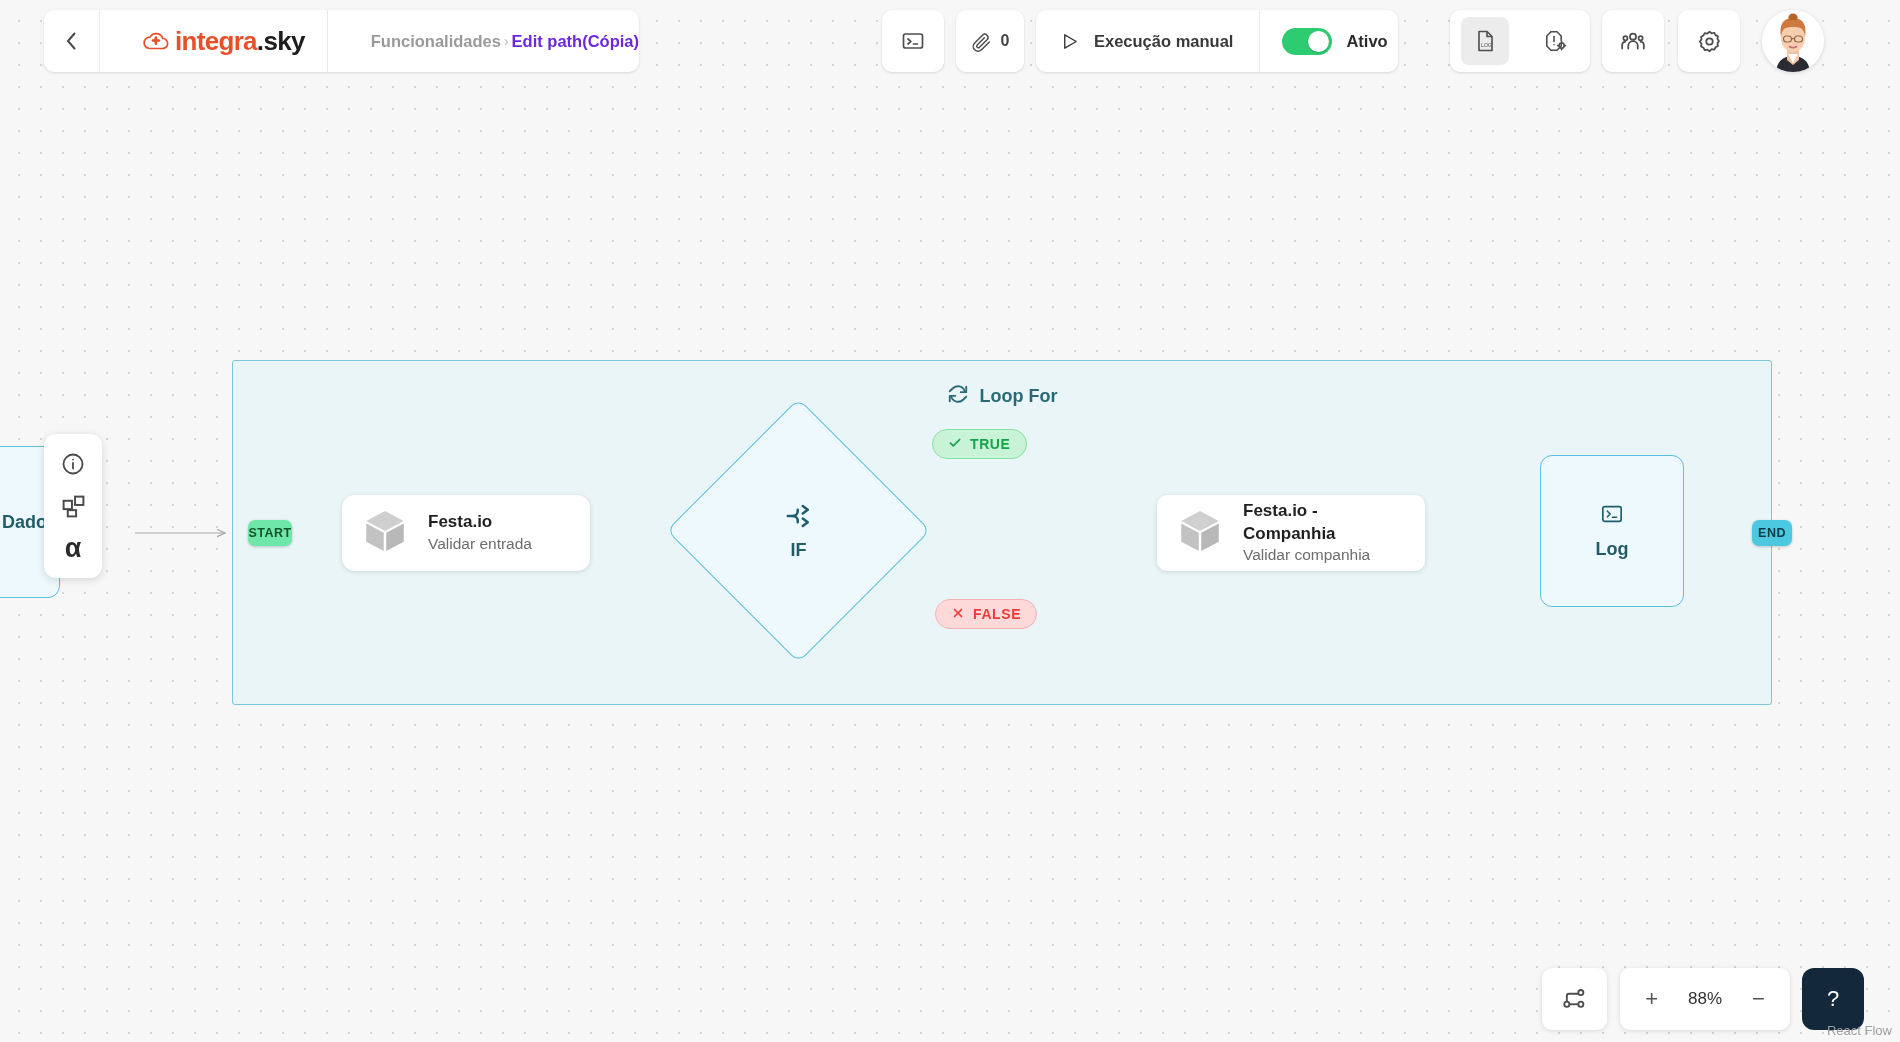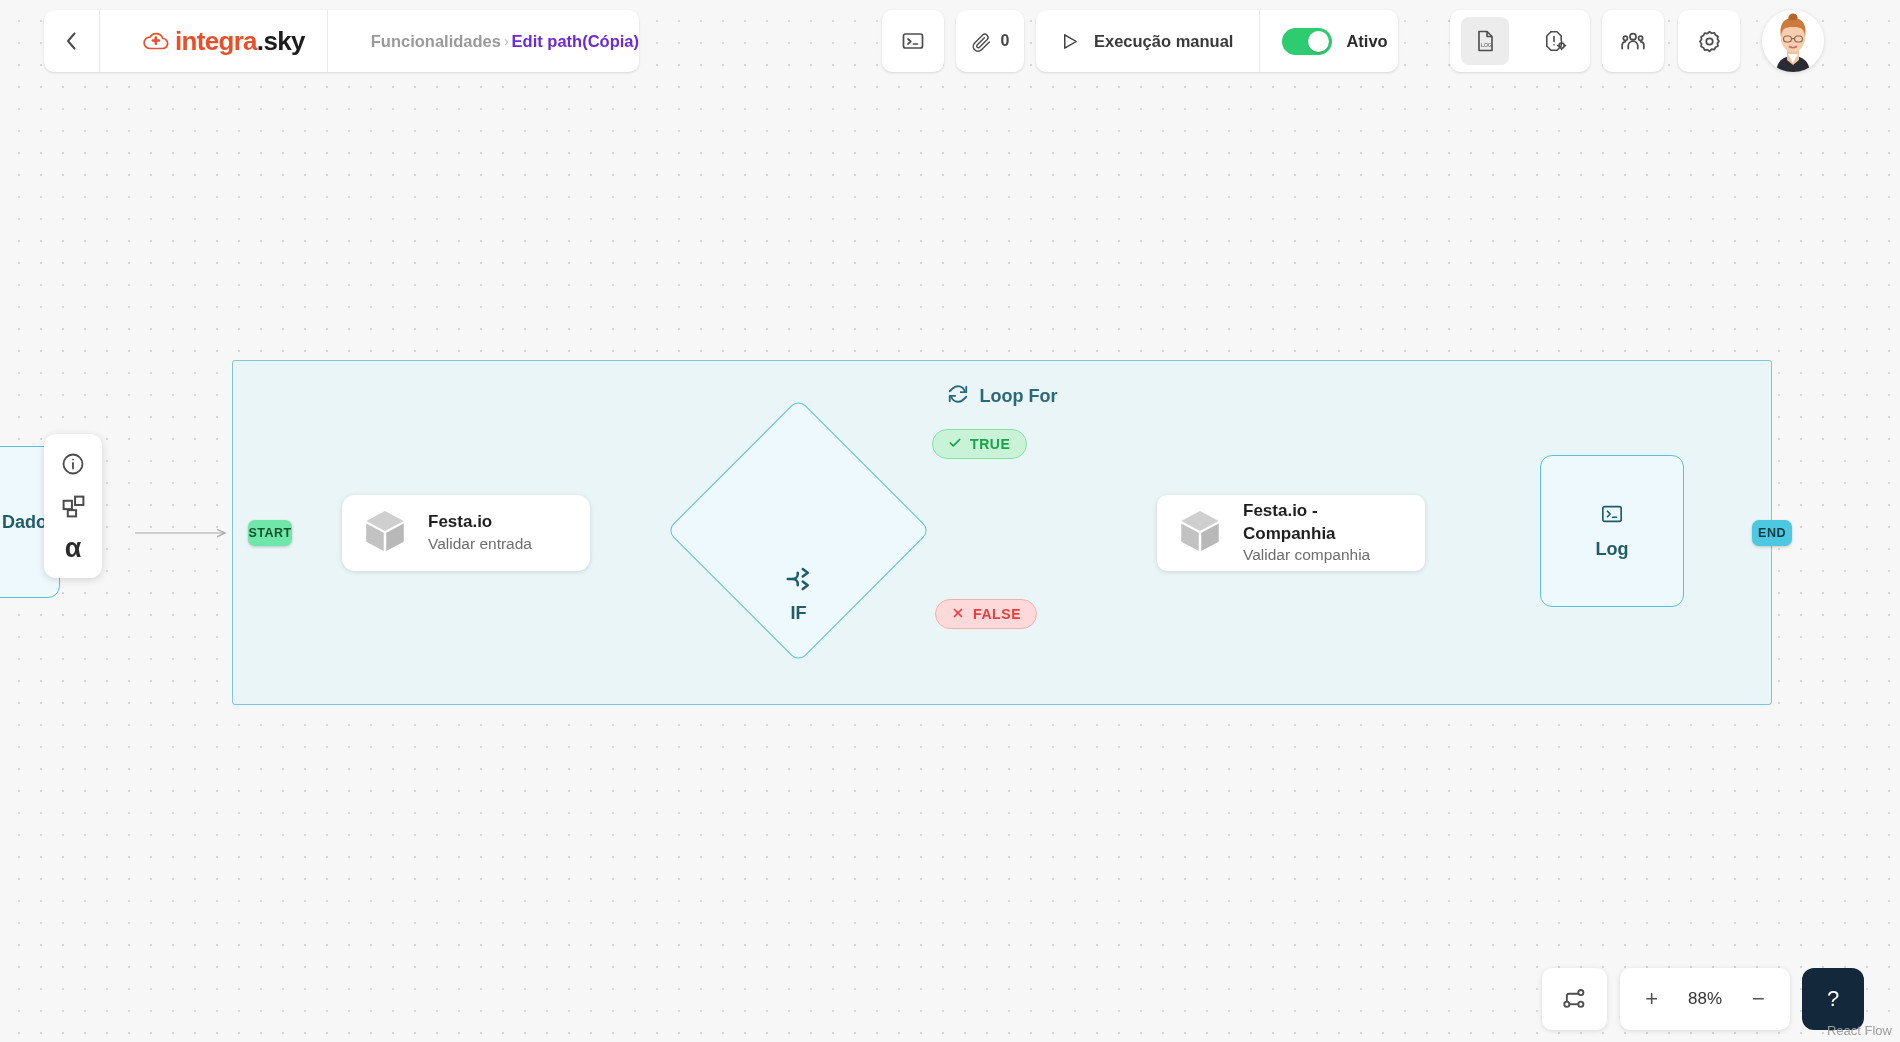--- a/index.html
+++ b/index.html
@@ -122,21 +122,21 @@
   .diamond {
     position: absolute; left: 705px; top: 437px;
     width: 187px; height: 187px;
     background: #eef9fd; border: 1px solid #5bc0de;
     transform: rotate(45deg); border-radius: 10px; cursor: pointer;
   }
   .diamond-inner {
     position: absolute; left: 705px; top: 437px;
     width: 187px; height: 187px;
     display: flex; flex-direction: column;
-    align-items: center; justify-content: flex-end; gap: 5px;
+    align-items: center; justify-content: center; gap: 5px;
     pointer-events: none;
   }
   .diamond-label { font-size: 18px; font-weight: bold; color: #235c69; }
 
   .log-node {
     position: absolute; left: 1540px; top: 455px;
     width: 144px; height: 152px;
     background: #eef9fd; border: 1px solid #5bc0de;
     border-radius: 12px; cursor: pointer;
     display: flex; flex-direction: column;

